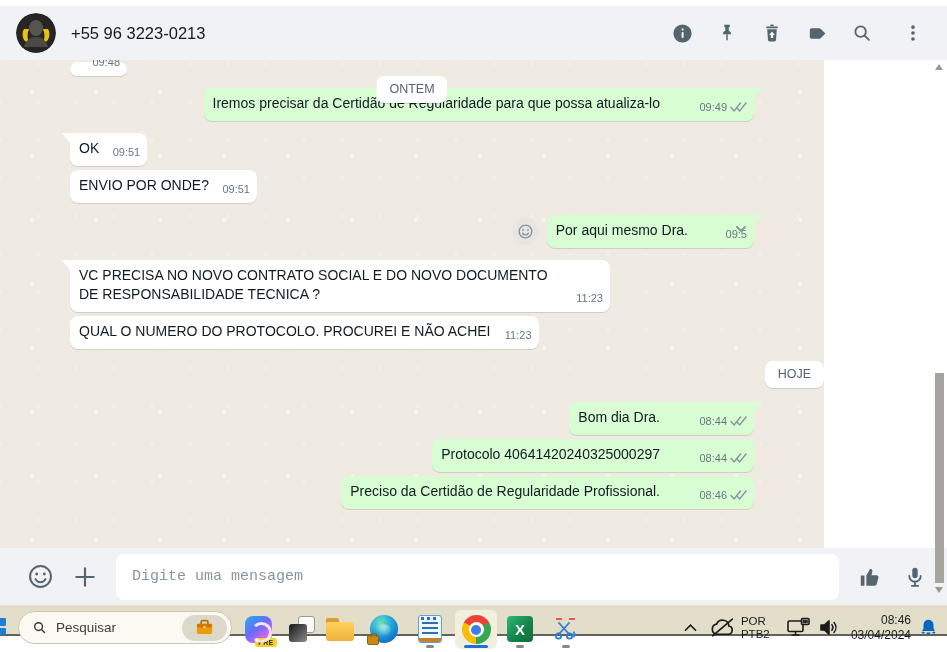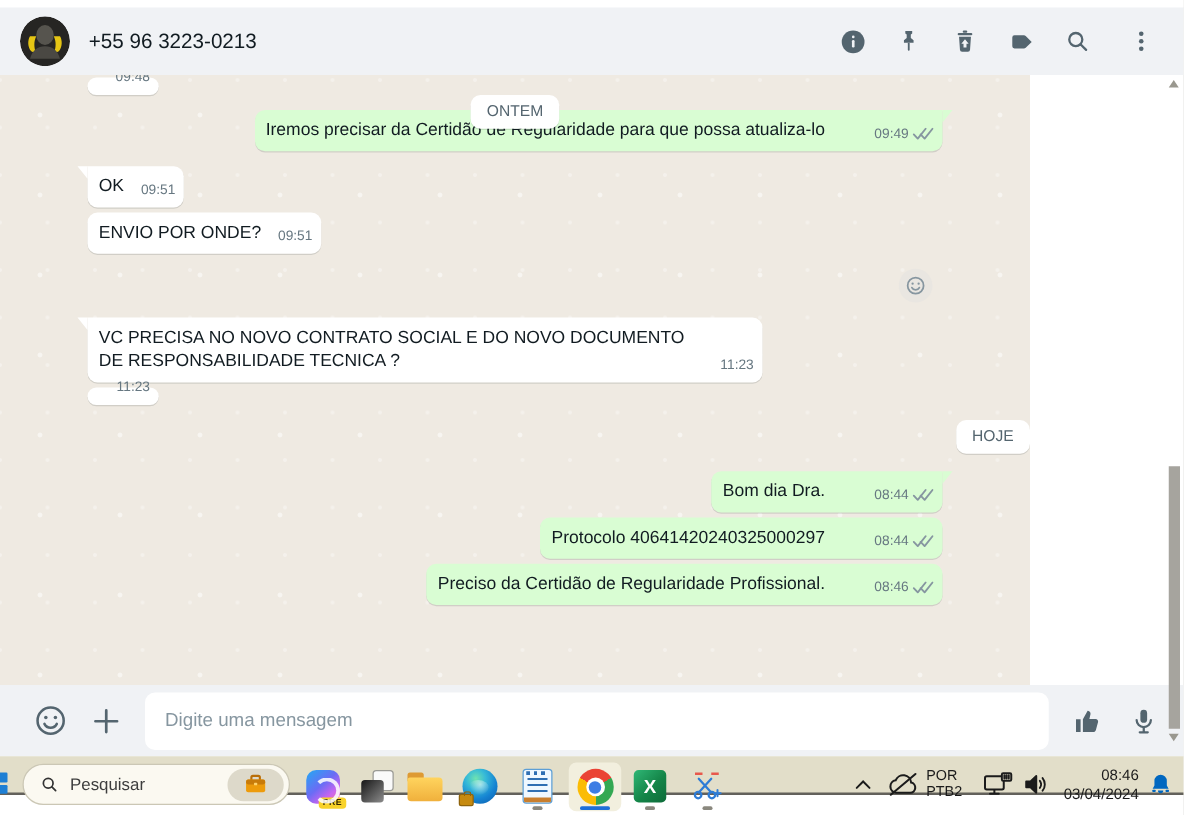--- a/index.html
+++ b/index.html
@@ -46,21 +46,21 @@
 
   
   .scroll-thumb{position:absolute;right:3px;top:373px;width:9px;height:210px;background:#A6A49E;z-index:6}
   .scroll-arrow{position:absolute;right:4px;width:0;height:0;border-left:4px solid transparent;border-right:4px solid transparent;z-index:6}
   .scroll-arrow.up{top:64px;border-bottom:6px solid #9a988f}
   .scroll-arrow.down{top:587px;border-top:6px solid #9a988f}
 
   
   .composer{position:absolute;left:0;top:548px;width:947px;height:57px;background:#F0F2F5;display:flex;align-items:center;padding:0 18px 0 26px;gap:17px;z-index:4}
   .cicon{width:28px;height:28px;display:flex;align-items:center;justify-content:center;cursor:pointer;flex:0 0 auto}
-  .composer input{flex:1 1 auto;height:46px;border:none;outline:none;border-radius:8px;background:#FFFFFF;padding:0 16px;font-size:15px;color:#3B4A54;font-family:Liberation Sans, sans-serif}
+  .composer input{flex:1 1 auto;height:46px;border:none;outline:none;border-radius:8px;background:#FFFFFF;padding:0 16px;font-size:15px;color:#3B4A54;font-family:Liberation Mono, monospace}
   .composer input::placeholder{color:#8696A0}
 
   
   .taskbar{position:absolute;left:0;top:605px;width:947px;height:31px;background:#E2DEC9;border-bottom:2px solid #63615B;z-index:7}
   .start-sliver{position:absolute;left:-5px;top:13px;width:14px;height:17px;display:flex;flex-direction:column;gap:2px;flex-wrap:wrap;cursor:pointer}
   .start-sliver div{width:11px;height:7.5px;background:#1E7FD4;border-radius:1px}
   .tb-search{position:absolute;left:18px;top:6px;width:214px;height:33px;border-radius:17px;background:#FBF9F1;border:1px solid #CBC7B5;display:flex;align-items:center;padding:0 4px 0 13px;cursor:pointer}
   .tb-search .s-label{font-size:13.5px;color:#3d3d3d;margin-left:9px;flex:1}
   .work-chip{width:45px;height:26px;border-radius:13px;background:#DDD9CA;display:flex;align-items:center;justify-content:center}
   .tb-btn{position:absolute;top:4px;width:40px;height:40px;display:flex;align-items:center;justify-content:center;cursor:pointer}
@@ -188,28 +188,33 @@
         </div>
         <div class="row dir-out gs">
           <div class="react-btn">
             <svg width="17" height="17" viewBox="0 0 24 24" fill="none" stroke="#8696A0" stroke-width="2" stroke-linecap="round">
               <circle cx="12" cy="12" r="9"></circle>
               <circle cx="8.6" cy="9.8" r="1.3" fill="#8696A0" stroke="none"></circle>
               <circle cx="15.4" cy="9.8" r="1.3" fill="#8696A0" stroke="none"></circle>
               <path d="M7.8 14.2a4.7 4.7 0 0 0 8.4 0"></path>
             </svg>
           </div>
+          <div class="bubble out tail hovered"><span class="btext">Por aqui mesmo Dra.</span><span class="meta">
+              <span>09:5</span>
+            </span><svg class="msg-chevron" viewBox="0 0 20 20" fill="none" stroke="#8696A0" stroke-width="2.4" stroke-linecap="round" stroke-linejoin="round">
+              <path d="M5 7.5l5 5 5-5"></path>
+            </svg></div>
         </div>
         <div class="row dir-in gs">
           <div class="bubble in tail"><span class="btext">VC PRECISA NO NOVO CONTRATO SOCIAL E DO NOVO DOCUMENTO DE RESPONSABILIDADE TECNICA ?</span><span class="meta">
               <span>11:23</span>
             </span></div>
         </div>
         <div class="row dir-in">
-          <div class="bubble in"><span class="meta">
+          <div class="bubble in"><span class="btext">QUAL O NUMERO DO PROTOCOLO. PROCUREI E NÃO ACHEI</span><span class="meta">
               <span>11:23</span>
             </span></div>
         </div>
         <div class="drow">
           <div class="date-pill">HOJE</div>
         </div>
         <div class="row dir-out gs">
           <div class="bubble out tail"><span class="btext">Bom dia Dra.</span><span class="meta">
               <span>08:44</span>
               <svg width="17" height="11" viewBox="0 0 17 11" fill="none" stroke="#8696A0" stroke-width="1.5" stroke-linecap="round" stroke-linejoin="round">

